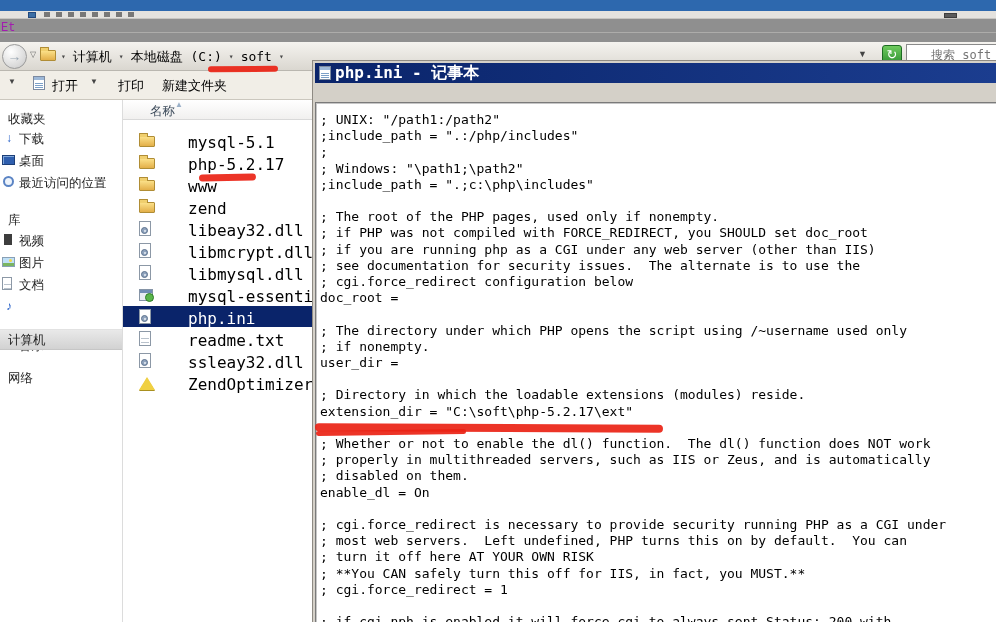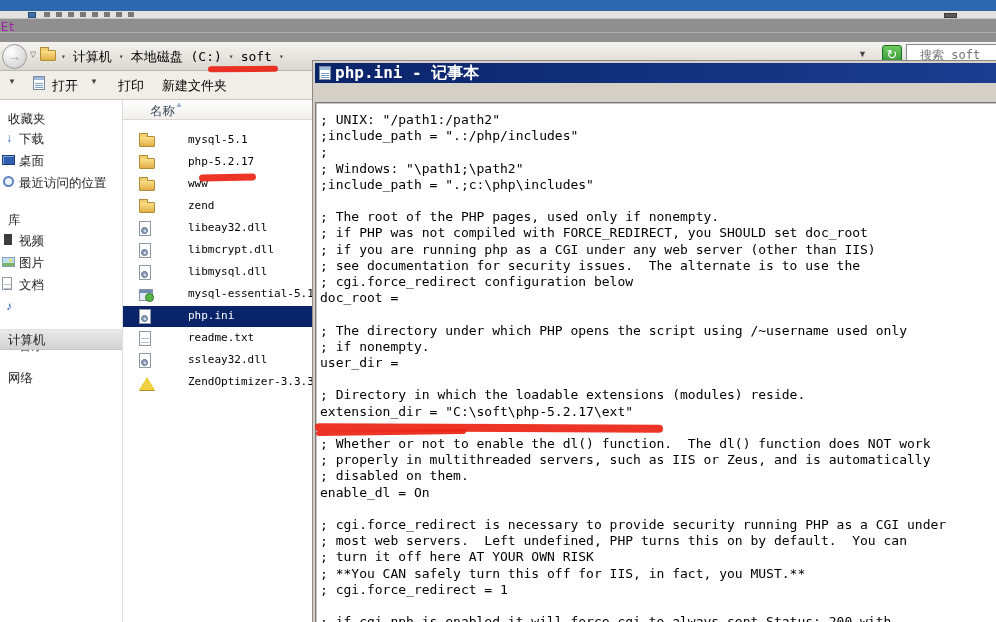--- a/index.html
+++ b/index.html
@@ -28,40 +28,40 @@
   .crumb-sep { font-size:8px; color:#4a4a4a; padding:0 1px; }
   .crumb-bar { left:60px; top:46px; height:21px; display:flex; align-items:center; gap:4px;
      font-family:"DejaVu Sans Mono","Liberation Sans",monospace; font-size:13px; }
   .crumb-item { padding:0 2px; white-space:nowrap; }
   .addr-drop { left:858px; top:49px; font-size:9px; color:#444; }
   .refresh-btn { left:882px; top:45px; width:20px; height:20px; border-radius:3px;
      background:linear-gradient(#6fcb5e,#2e9032); border:1px solid #1d6b22; color:#fff;
      text-align:center; line-height:18px; font-size:13px; }
   .search-box { left:906px; top:44px; width:90px; height:22px; background:#fff; border:1px solid #8a8a8a; border-right:none; }
   .search-box input { width:100%; height:100%; border:none; outline:none; background:transparent;
-     font-family:"DejaVu Sans Mono","Liberation Sans",monospace; font-size:12px; color:#0f766e; padding-left:13px; }
+     font-family:"DejaVu Sans Mono","Liberation Sans",monospace; font-size:12px; color:#0f766e; padding-left:24px; }
   .tool-row { left:0; top:71px; width:996px; height:29px; background:#f1eee7; border-bottom:1px solid #cbc7be; }
   .tool-item { position:absolute; top:77px; font-size:13px; white-space:nowrap; }
   .tool-caret { font-size:8px; color:#444; }
 
   
   .main-bg { left:0; top:100px; width:996px; height:522px; background:#fff; }
   .side-divider { left:122px; top:100px; width:1px; height:522px; background:#dcdcdc; }
   .side-sec { position:absolute; left:8px; font-size:12.5px; color:#1f1f1f; }
   .side-item { position:absolute; left:19px; font-size:12.5px; color:#1f1f1f; white-space:nowrap; }
   .side-ico { position:absolute; left:2px; width:14px; height:14px; font-size:12px; line-height:14px; text-align:center; }
   .computer-band { left:0; top:329px; width:122px; height:21px; background:linear-gradient(#e9e9e9,#d2d2d2); border-top:1px solid #e2e2e2; border-bottom:1px solid #c6c6c6; }
 
   
   .col-header { left:123px; top:100px; width:192px; height:20px; background:linear-gradient(#ffffff,#f1f0ef);
      border-bottom:1px solid #d9d9d9; border-right:1px solid #d9d9d9; }
   .col-header .lbl { position:absolute; left:27px; top:3px; font-size:12.5px; color:#3c4a5a; }
   .col-sort { position:absolute; left:52px; top:0px; font-size:8px; color:#9ab0c8; }
   .frow { position:absolute; left:123px; width:192px; height:21px; }
-  .frow .fname { position:absolute; left:37px; top:3px; font-family:"DejaVu Sans Mono",monospace; font-size:11px; white-space:nowrap;padding-left:28px; }
+  .frow .fname { position:absolute; left:37px; top:3px; font-family:"DejaVu Sans Mono",monospace; font-size:16px; white-space:nowrap;padding-left:28px; }
   .frow.sel { background:#0a246a; width:190px; }
   .frow.sel .fname { color:#fff; }
   .ficon { position:absolute; left:16px; top:3px; width:16px; height:15px; }
 
   
   .folder-ic { width:16px; height:11px; margin-top:3px; background:linear-gradient(#fbe088,#e3af49); border:1px solid #b08d35; border-radius:1px; position:relative; }
   .folder-ic::before { content:""; position:absolute; left:-1px; top:-4px; width:7px; height:3px; background:#f0cf6e; border:1px solid #b08d35; border-bottom:none; border-radius:1px 1px 0 0; }
   .page-ic { width:12px; height:15px; background:#fff; border:1px solid #8c98a6; position:relative; }
   .page-ic.lines { background-image:repeating-linear-gradient(#fff 0 3px,#b9c2cc 3px 4px); background-size:8px 100%; background-position:1px 3px; background-repeat:no-repeat; }
   .gear-dot { position:absolute; left:1px; bottom:1px; width:7px; height:7px; border-radius:50%; background:#8fa3bd; border:1px solid #5d728e; }

